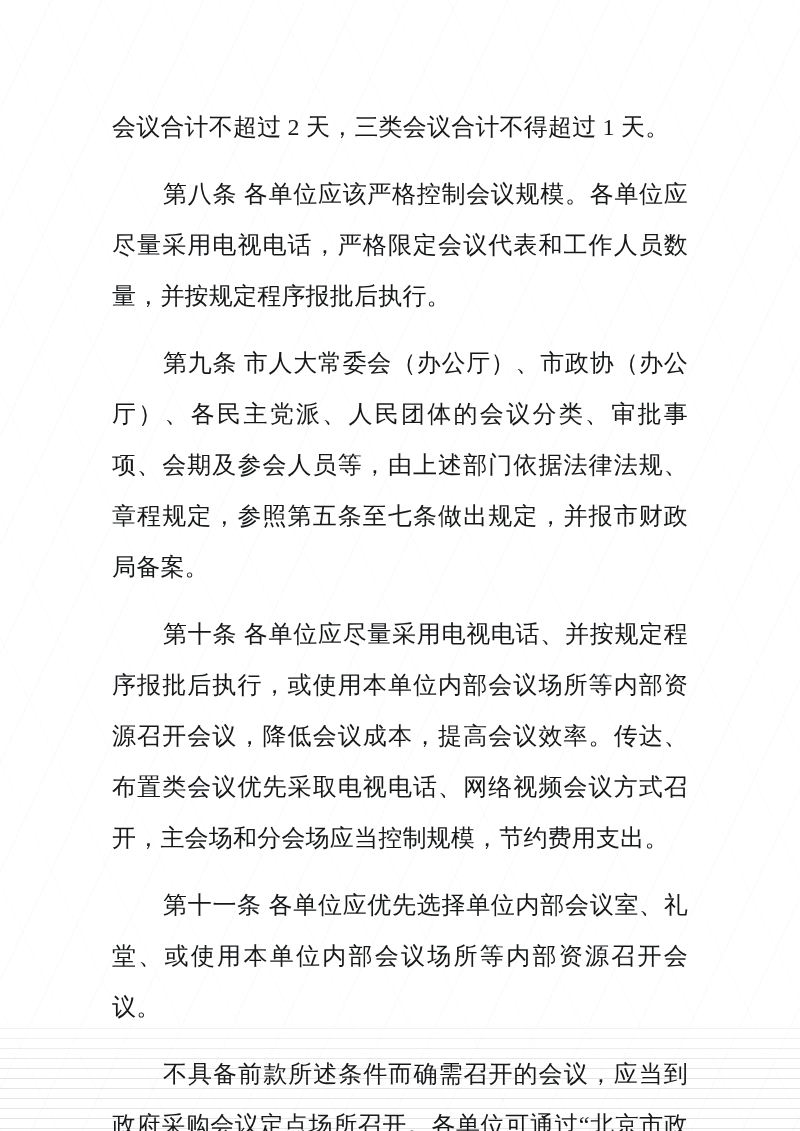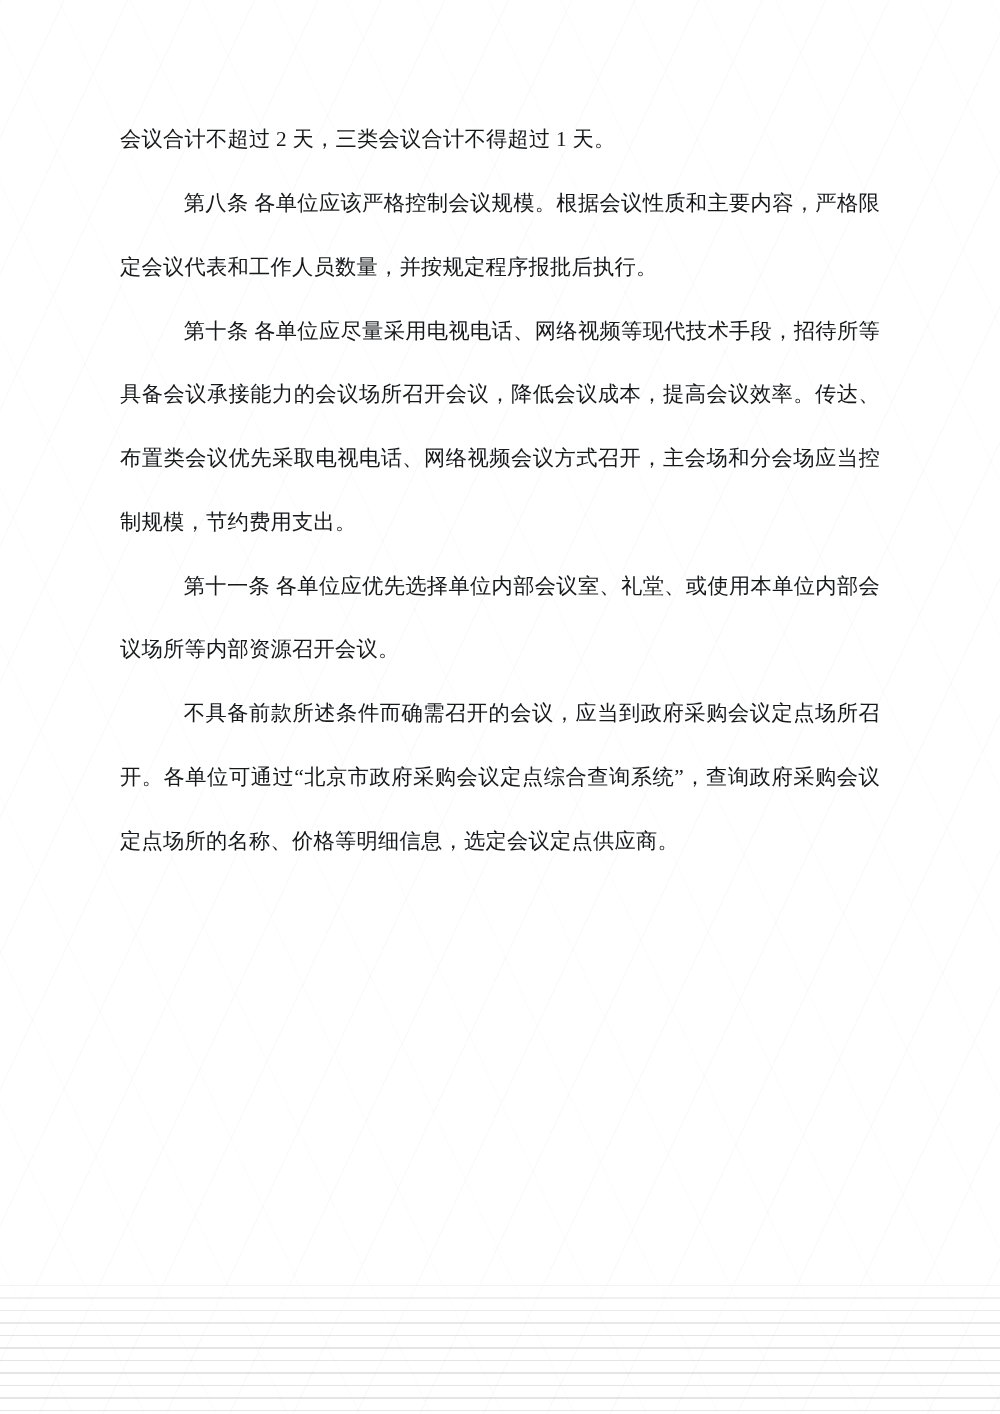--- a/index.html
+++ b/index.html
@@ -73,43 +73,44 @@
   }
 
   #page {
     position: relative;
     z-index: 1;
     padding: 86px 96px 0 96px;
     box-sizing: border-box;
   }
 
   .para {
-    font-size: 17px;
+    font-size: 24px;
     line-height: 51px;
     color: #16181a;
     text-align: justify;
     text-justify: inter-ideograph;
     letter-spacing: 0.2px;
-    margin: 0;
+    margin: 16px;
     font-family: "Liberation Serif", "DejaVu Serif", serif;
     text-indent: 0;
   }
   .para.indent {
     text-indent: 51px;
   }
 </style>
 </head>
 <body>
 
 <div id="scan-texture"></div>
 <div id="scan-texture-2"></div>
 
 <div id="page">
   <p class="para">会议合计不超过 2 天，三类会议合计不得超过 1 天。</p>
-  <p class="para indent">第八条 各单位应该严格控制会议规模。根据会议性质和主要内容，严格限定会议代表和工作人员数量，并按规定程序报批后执行。</p>
-  <p class="para indent">第十条 各单位应尽量采用电视电话、网络视频等现代技术手段，招待所等具备会议承接能力的会议场所召开会议，降低会议成本，提高会议效率。传达、布置类会议优先采取电视电话、网络视频会议方式召开，主会场和分会场应当控制规模，节约费用支出。</p>
+  <p class="para indent">第八条 各单位应该严格控制会议规模。各单位应尽量采用电视电话，严格限定会议代表和工作人员数量，并按规定程序报批后执行。</p>
+  <p class="para indent">第九条 市人大常委会（办公厅）、市政协（办公厅）、各民主党派、人民团体的会议分类、审批事项、会期及参会人员等，由上述部门依据法律法规、章程规定，参照第五条至七条做出规定，并报市财政局备案。</p>
+  <p class="para indent">第十条 各单位应尽量采用电视电话、并按规定程序报批后执行，或使用本单位内部会议场所等内部资源召开会议，降低会议成本，提高会议效率。传达、布置类会议优先采取电视电话、网络视频会议方式召开，主会场和分会场应当控制规模，节约费用支出。</p>
   <p class="para indent">第十一条 各单位应优先选择单位内部会议室、礼堂、或使用本单位内部会议场所等内部资源召开会议。</p>
   <p class="para indent">不具备前款所述条件而确需召开的会议，应当到政府采购会议定点场所召开。各单位可通过“北京市政府采购会议定点综合查询系统”，查询政府采购会议定点场所的名称、价格等明细信息，选定会议定点供应商。</p>
 
 </div>
 
 <div id="bottom-lines"></div>
 <div id="bottom-lines-fade"></div>
 
 </body></html>

